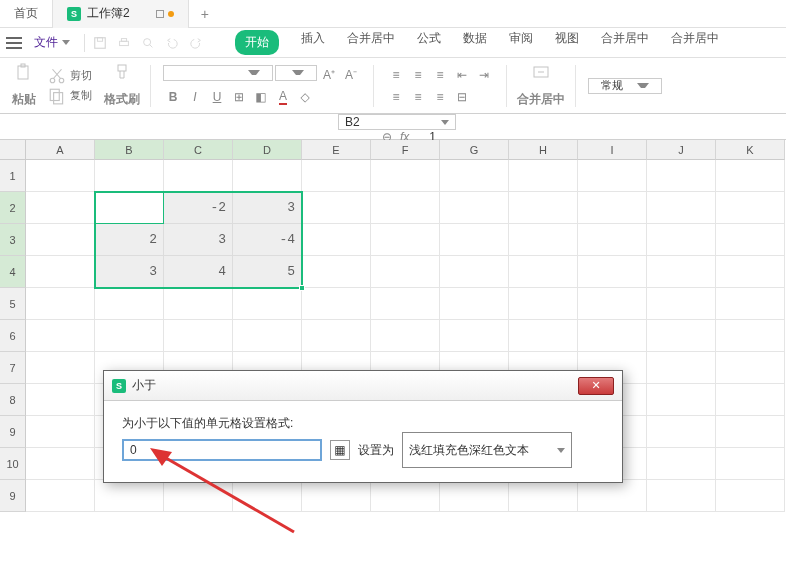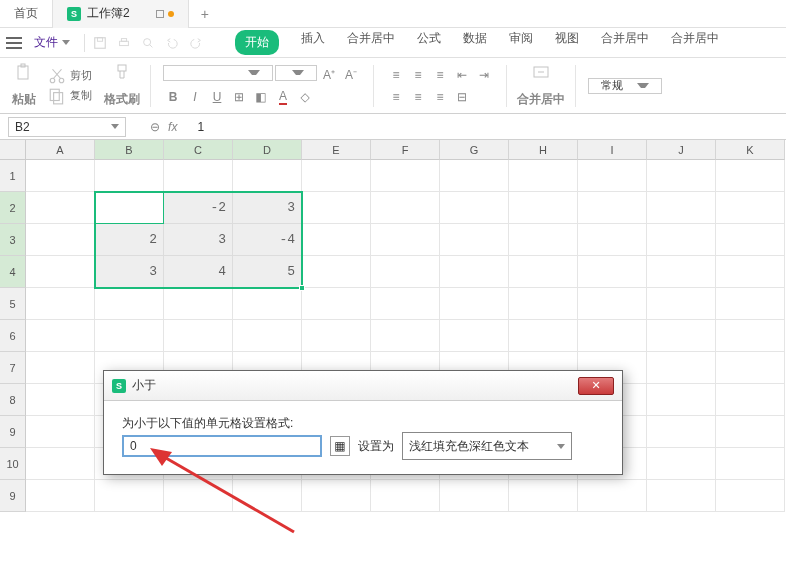--- a/index.html
+++ b/index.html
@@ -39,21 +39,21 @@
 .rico { width: 18px; height: 18px; opacity: 0.5; }
 .rico svg { width: 100%; height: 100%; }
 .rvsep { width: 1px; height: 42px; background: #e5e5e5; margin: 0 4px; }
 .fontbox { display: flex; gap: 2px; }
 .combo { border: 1px solid #ccc; height: 16px; display: flex; align-items: center; padding: 0 12px; background: #fff; color: #aaa; font-size: 11px; }
 .combo .car { margin-left: auto; padding-left: 4px; }
 .btnrow { display: flex; gap: 2px; }
 .tbtn { width: 20px; height: 20px; display: flex; align-items: center; justify-content: center; color: #888; cursor: pointer; font-size: 12px; }
 
 
-.fbar { height: 26px; border-bottom: 1px solid #d0d0d0; display: flex; align-items: center; padding-left: 8px; }
+.fbar { height: 26px; border-bottom: 1px solid #d0d0d0; display: flex; align-items: center; padding-left: 8px; flex-direction: column; }
 .namebox { width: 118px; height: 20px; border: 1px solid #ccc; display: flex; align-items: center; padding: 0 6px; font-size: 12px; }
 .namebox .car { margin-left: auto; color: #888; }
 .fx-group { display: flex; align-items: center; gap: 8px; margin-left: 24px; color: #888; }
 .fxval { color: #333; margin-left: 12px; }
 
 
 .grid { position: relative; }
 .colhdr { display: flex; height: 20px; }
 .corner { width: 26px; height: 20px; background: #f0f0f0; border-right: 1px solid #ccc; border-bottom: 1px solid #ccc; }
 .ch { width: 69px; height: 20px; background: #f0f0f0; border-right: 1px solid #d5d5d5; border-bottom: 1px solid #ccc; display: flex; align-items: center; justify-content: center; color: #555; font-size: 11px; }
@@ -72,21 +72,21 @@
 
 
 .dialog { position: absolute; left: 103px; top: 370px; width: 520px; background: #fff; border: 1px solid #666; box-shadow: 3px 3px 12px rgba(0,0,0,0.3); }
 .dlg-title { height: 30px; background: linear-gradient(#fff,#f0f0f0); border-bottom: 1px solid #ccc; display: flex; align-items: center; padding: 0 8px; gap: 6px; }
 .dlg-close { margin-left: auto; width: 36px; height: 18px; background: linear-gradient(#e27a7a,#c93b3b); border: 1px solid #8a2020; border-radius: 2px; display: flex; align-items: center; justify-content: center; color: #fff; font-size: 11px; cursor: pointer; }
 .dlg-body { padding: 14px 18px; }
 .dlg-label { color: #333; margin-bottom: 0; }
 .dlg-row { display: flex; align-items: center; gap: 8px; }
 .dlg-input { flex: 0 0 200px; height: 22px; border: 2px solid #6ea5d8; padding: 0 6px; display: flex; align-items: center; font-size: 12px; }
 .dlg-pick { width: 20px; height: 20px; border: 1px solid #999; display: flex; align-items: center; justify-content: center; cursor: pointer; }
-.dlg-select { border: 1px solid #888; height: 28px; width: 170px; display: flex; align-items: center; padding: 0 6px; background: #fff; cursor: pointer; }
+.dlg-select { border: 1px solid #888; height: 36px; width: 170px; display: flex; align-items: center; padding: 0 6px; background: #fff; cursor: pointer; }
 .dlg-select .car { margin-left: auto; }
 .dlg-btns { display: flex; gap: 12px; justify-content: flex-end; padding: 10px 18px 14px; }
 .dlg-btn { width: 74px; height: 24px; border: 1px solid #888; background: linear-gradient(#fdfdfd,#e8e8e8); border-radius: 2px; display: flex; align-items: center; justify-content: center; cursor: pointer; }
 .dlg-btn.primary { border: 2px solid #4a90d9; }
 
 .arrow-svg { position: absolute; left: 144px; top: 442px; width: 160px; height: 100px; pointer-events: none; }
 
 .caret { width: 0; height: 0; border-left: 4px solid transparent; border-right: 4px solid transparent; border-top: 5px solid #888; display: inline-block; }
 </style>
 </head>

